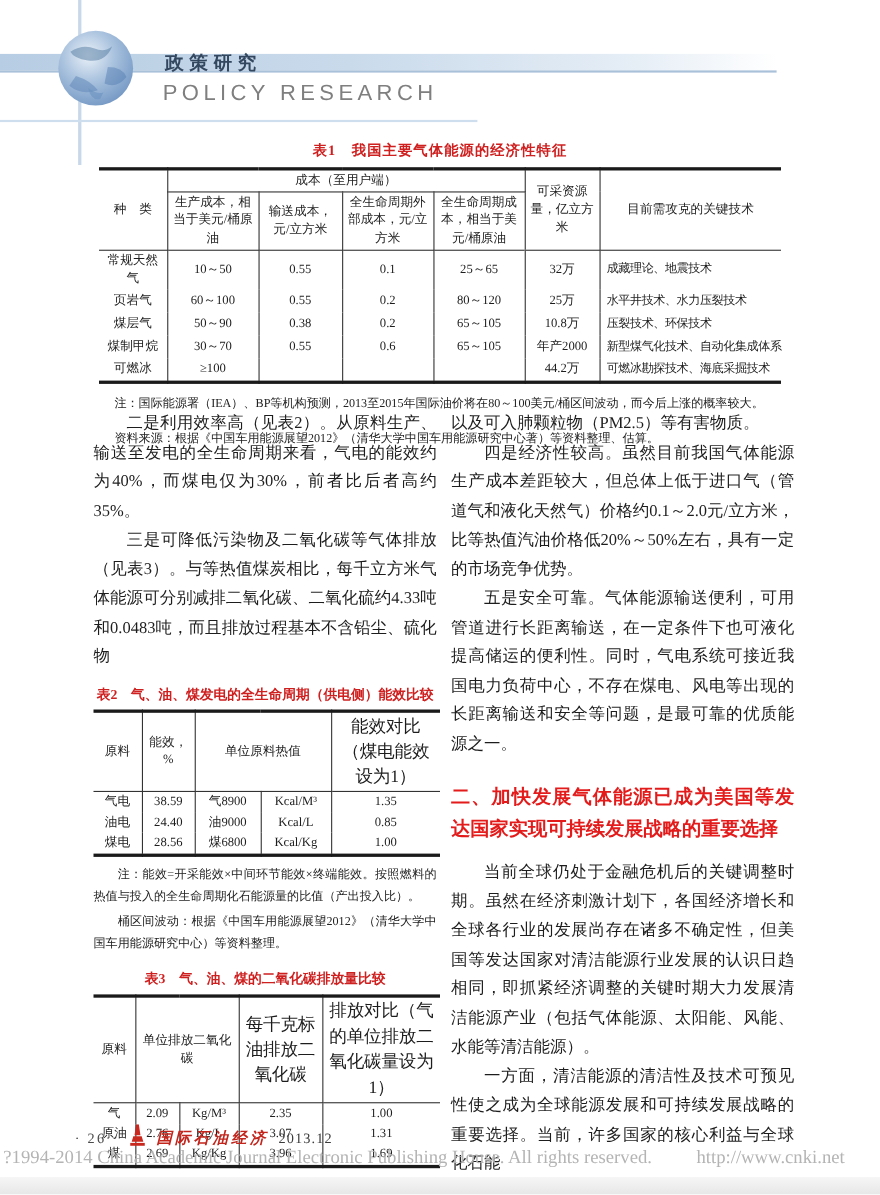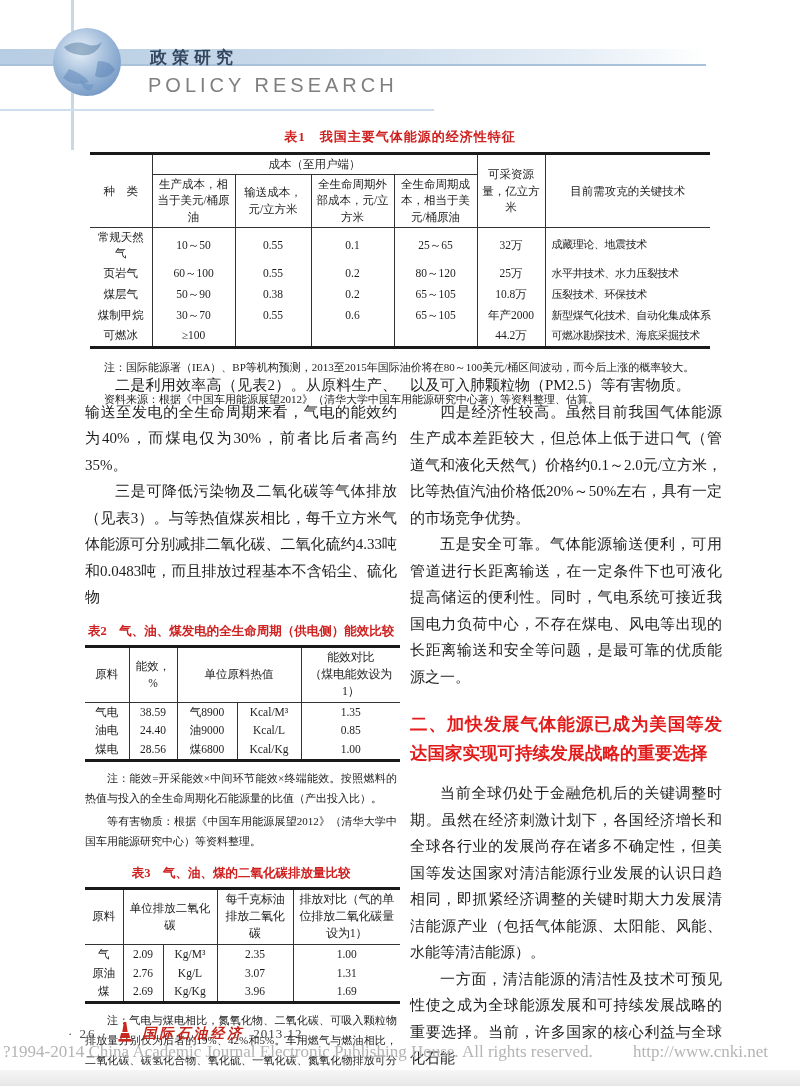--- a/index.html
+++ b/index.html
@@ -29,21 +29,21 @@
   .dtable { border-top:3px solid #1a1a1a; border-bottom:3px solid #1a1a1a; font-size:11.5px; }
   .dtable th,.dtable td { border-right:1px solid #333; padding:1px 3px; text-align:center;
                font-weight:normal; vertical-align:middle; line-height:1.45; }
   .dtable .last { border-right:none; }
   .dtable thead th { border-bottom:1px solid #333; }
   .t1 { width:620px; }
   .t1 tbody td { height:21px; }
   .t1 .tech { text-align:left; padding-left:6px; font-size:11px; letter-spacing:-0.4px; white-space:nowrap; }
   .t2,.t3 { width:315px; margin-top:2px; }
   .t2 tbody td,.t3 tbody td { height:17px; }
-  .fz10 { font-size:12px; letter-spacing:-0.2px; }
+  .fz10 { font-size:16px; letter-spacing:-0.2px; }
   .note { font-size:11px; line-height:20px; margin:6px 0 0 0; text-align:justify; color:#222; }
   .note.hang1 { padding-left:14px; text-indent:0; margin-top:8px; }
   .note.ind2 { text-indent:2em; }
   
   .cols { position:absolute; top:372px; left:85px; width:637px; display:flex; gap:13px; }
   .col { width:312px; }
   .body-p { font-size:15px; line-height:26.5px; text-align:justify; margin:0; }
   .body-p.ind { text-indent:2em; }
   .sec-head { color:#e31b1b; font-weight:bold; font-size:17.5px; line-height:29px;
               text-align:justify; margin:20px 0 12px 0; }
@@ -209,21 +209,21 @@
         <tr>
           <td>煤电</td>
           <td>28.56</td>
           <td>煤6800</td>
           <td>Kcal/Kg</td>
           <td class="last">1.00</td>
         </tr>
       </tbody>
     </table>
     <p class="note ind2">注：能效=开采能效×中间环节能效×终端能效。按照燃料的热值与投入的全生命周期化石能源量的比值（产出投入比）。</p>
-    <p class="note ind2" style="margin-top:3px">等有害物质：根据《中国车用能源展望2012》（清华大学中国车用能源研究中心）等资料整理。</p>
+    <p class="note ind2" style="margin-top:3px">桶区间波动：根据《中国车用能源展望2012》（清华大学中国车用能源研究中心）等资料整理。</p>
 
     <div class="tbl-title small" style="margin-top:14px">表3　气、油、煤的二氧化碳排放量比较</div>
     <table class="dtable t3">
       <colgroup>
         <col style="width:38px">
           <col style="width:40px">
           <col style="width:54px">
           <col style="width:76px">
           <col style="width:107px">
       </colgroup>

